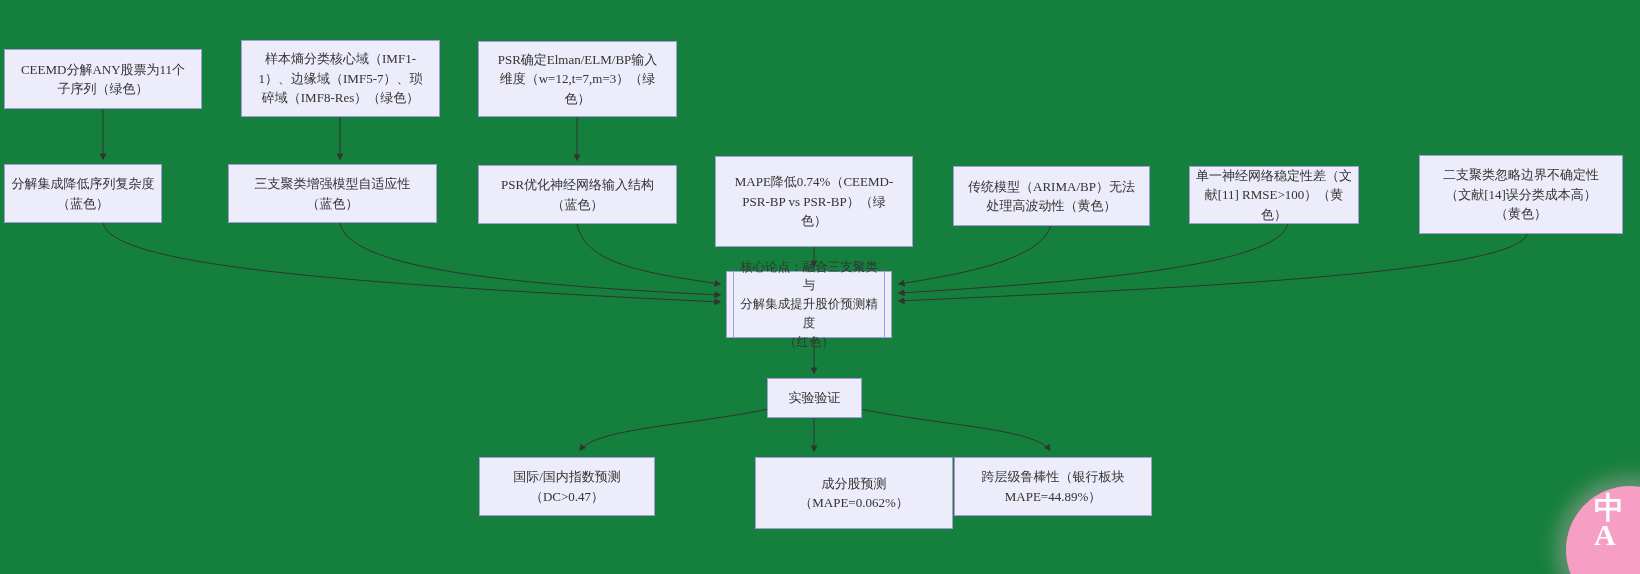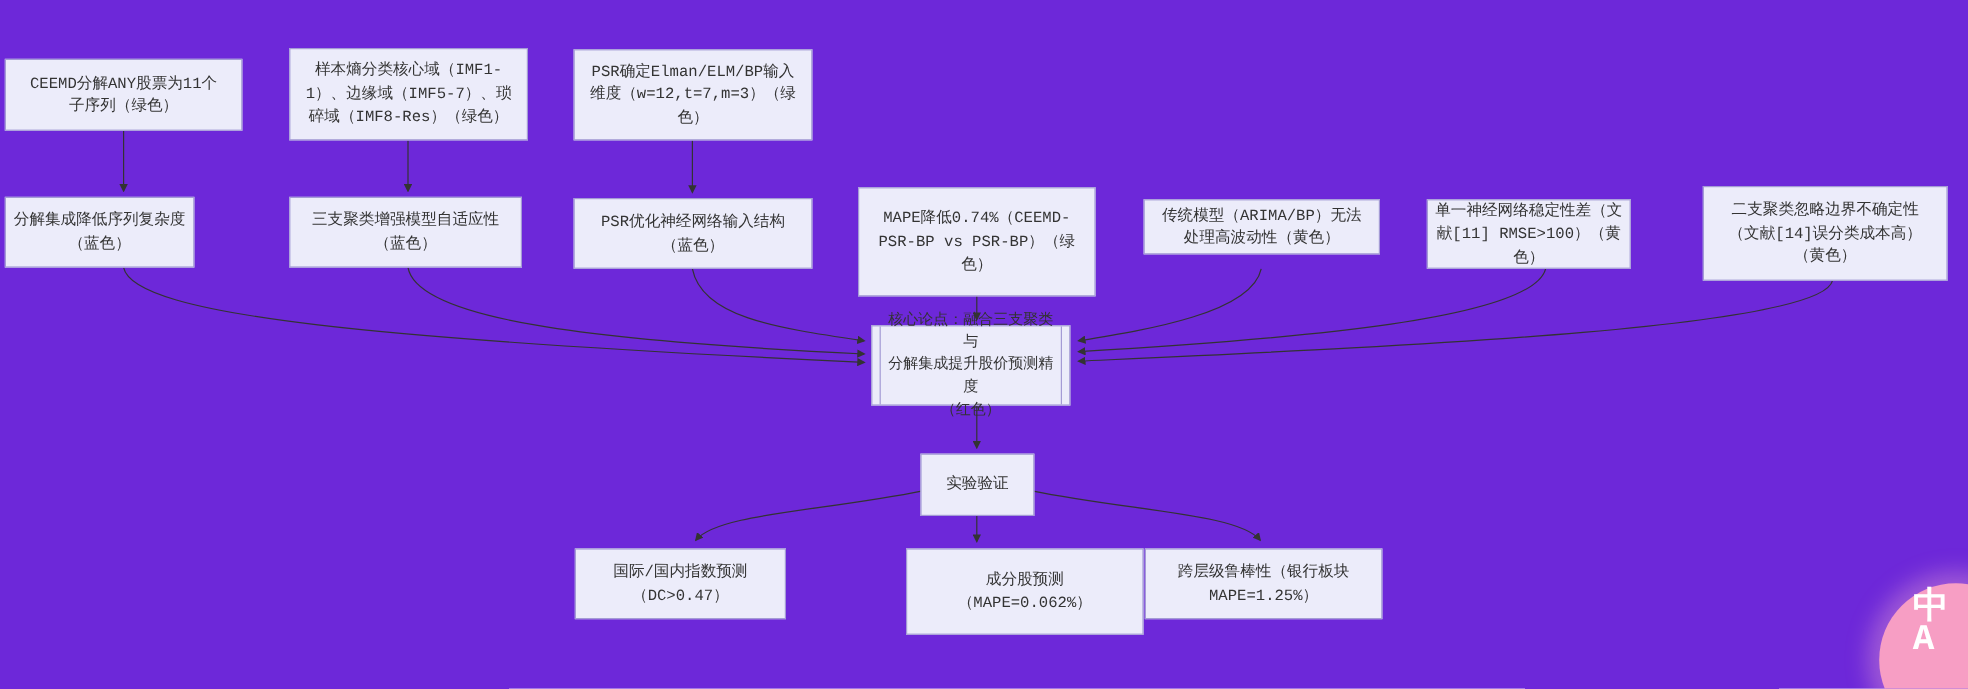--- a/index.html
+++ b/index.html
@@ -1,21 +1,21 @@
 <!DOCTYPE html>
 <html><head>
 <meta charset="utf-8">
 <style>
   html,body{margin:0;padding:0;background:#ffffff;}
   #stage{
     position:relative;
     width:1640px;height:574px;
     overflow:hidden;
-    background:#6d28d9;
-    font-family:Liberation Mono, monospace;
+    background:#15803d;
+    font-family:Liberation Serif, serif;
   }
   svg.edges{position:absolute;left:0;top:0;z-index:0;}
   .node{
     position:absolute;z-index:1;
     background:#ececfa;
     border:1px solid #a49bd5;
     color:#333333;
     display:flex;align-items:center;justify-content:center;
     text-align:center;
     font-size:13px;line-height:1.5;
@@ -83,51 +83,51 @@
 子序列（绿色）</div>
   <div class="node" style="left:241px;top:40px;width:199px;height:77px">样本熵分类核心域（IMF1-
 1）、边缘域（IMF5-7）、琐
 碎域（IMF8-Res）（绿色）</div>
   <div class="node" style="left:478px;top:41px;width:199px;height:76px">PSR确定Elman/ELM/BP输入
 维度（w=12,t=7,m=3）（绿
 色）</div>
 
   <div class="node" style="left:4px;top:164px;width:158px;height:59px">分解集成降低序列复杂度
 （蓝色）</div>
-  <div class="node" style="left:241px;top:164px;width:194px;height:59px">三支聚类增强模型自适应性
+  <div class="node" style="left:228px;top:164px;width:209px;height:59px">三支聚类增强模型自适应性
 （蓝色）</div>
   <div class="node" style="left:478px;top:165px;width:199px;height:59px">PSR优化神经网络输入结构
 （蓝色）</div>
   <div class="node" style="left:715px;top:156px;width:198px;height:91px">MAPE降低0.74%（CEEMD-
 PSR-BP vs PSR-BP）（绿
 色）</div>
-  <div class="node" style="left:953px;top:166px;width:197px;height:46px">传统模型（ARIMA/BP）无法
+  <div class="node" style="left:953px;top:166px;width:197px;height:60px">传统模型（ARIMA/BP）无法
 处理高波动性（黄色）</div>
   <div class="node" style="left:1189px;top:166px;width:170px;height:58px">单一神经网络稳定性差（文
 献[11] RMSE&gt;100）（黄色）</div>
   <div class="node" style="left:1419px;top:155px;width:204px;height:79px">二支聚类忽略边界不确定性
 （文献[14]误分类成本高）
 （黄色）</div>
 
   <div class="node subroutine" style="left:726px;top:271px;width:166px;height:67px">
     <span class="inner-line left"></span>
     <span class="inner-line right"></span>
     <span>核心论点：融合三支聚类与
 分解集成提升股价预测精度
 （红色）</span>
   </div>
 
-  <div class="node" style="left:767px;top:378px;width:95px;height:52px">实验验证</div>
+  <div class="node" style="left:767px;top:378px;width:95px;height:40px">实验验证</div>
 
   <div class="node" style="left:479px;top:457px;width:176px;height:59px">国际/国内指数预测
 （DC&gt;0.47）</div>
   <div class="node" style="left:755px;top:457px;width:198px;height:72px">成分股预测
 （MAPE=0.062%）</div>
   <div class="node" style="left:954px;top:457px;width:198px;height:59px">跨层级鲁棒性（银行板块
-MAPE=1.25%）</div>
+MAPE=44.89%）</div>
 
   <div id="translate-badge">
     <div class="glyphs">
       <div>中</div>
       <div>A</div>
     </div>
   </div>
 
 </div>
 

